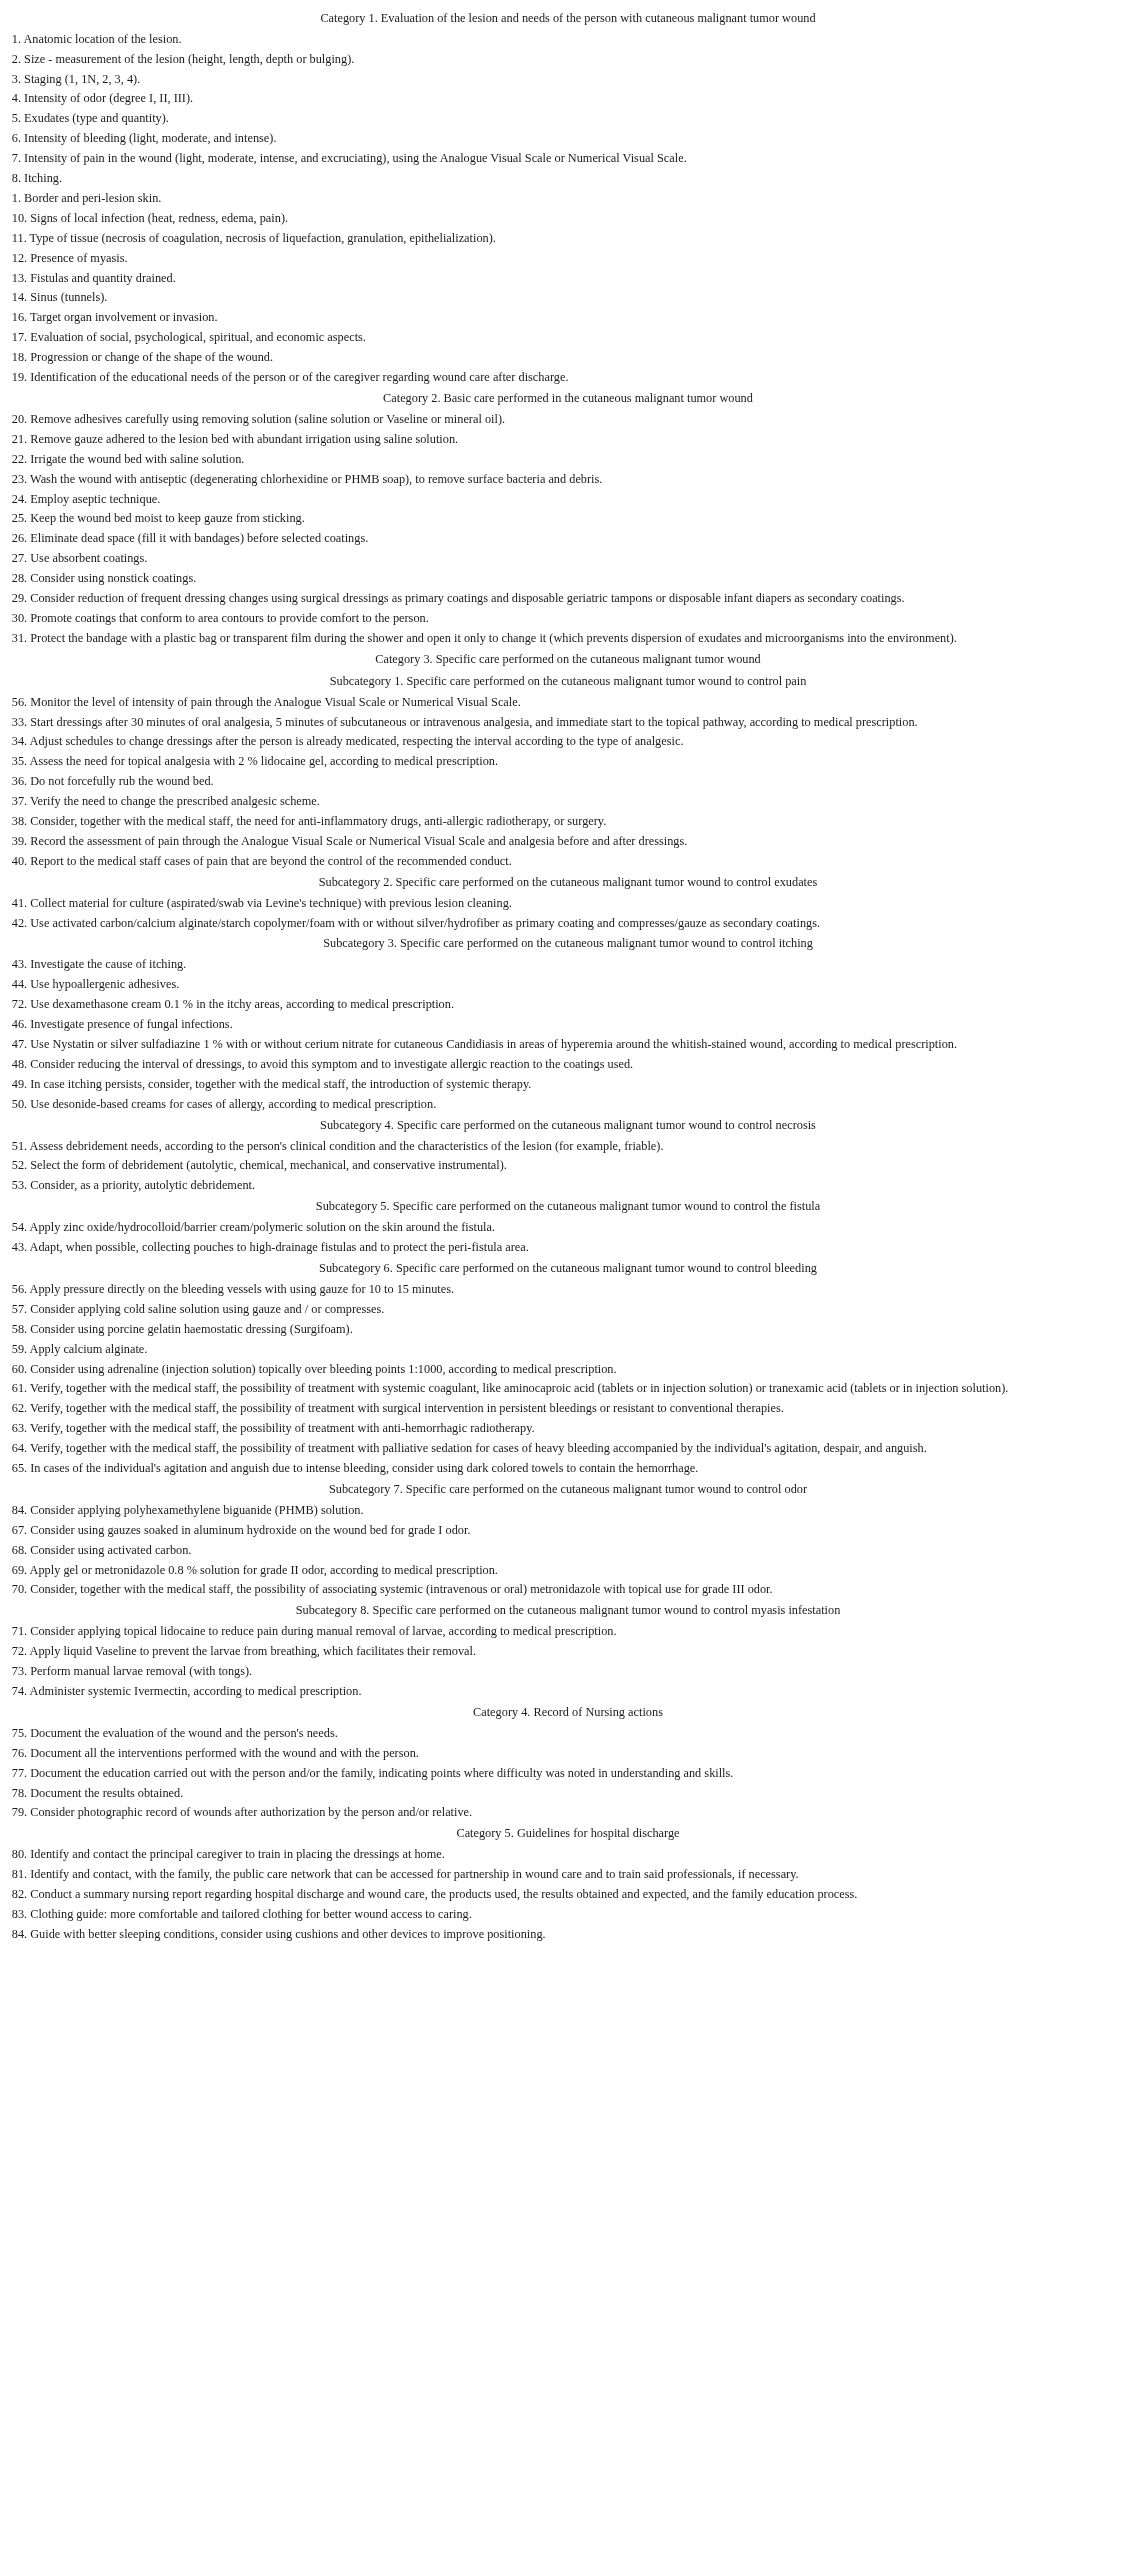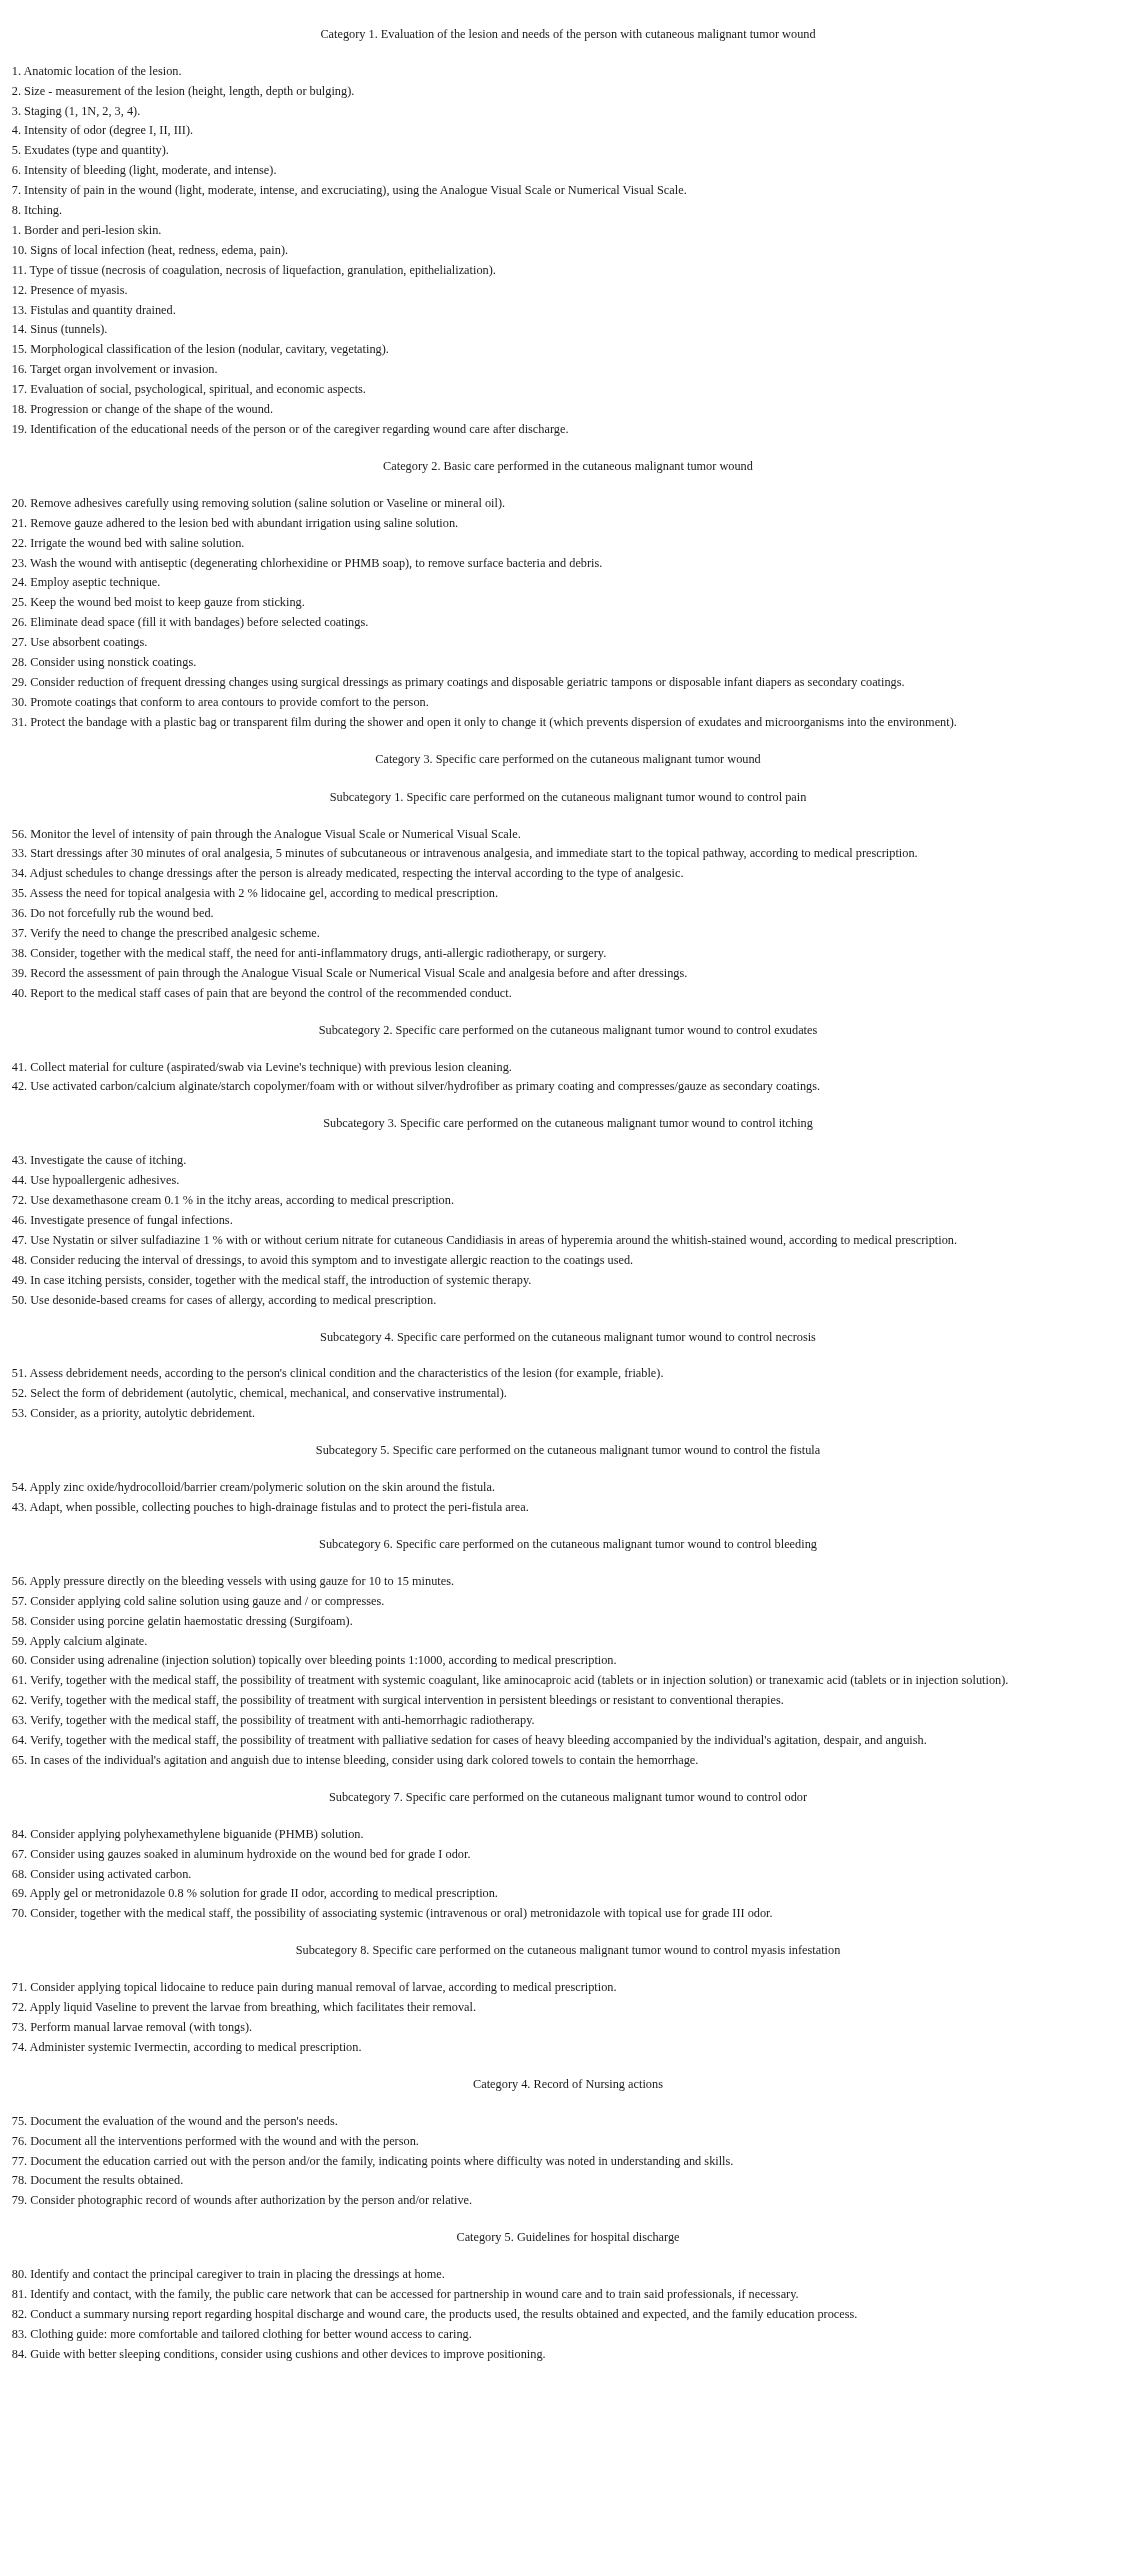--- a/index.html
+++ b/index.html
@@ -16,21 +16,21 @@
   .page {
     width: 1136px;
     box-sizing: border-box;
     padding: 7.8px 9.8px 13.7px 9.8px;
   }
   .heading {
     text-align: center;
     font-size: 12.3px;
     line-height: 1.62;
     font-weight: normal;
-    margin: 16px;
+    margin: 0;
     padding: 1px 0 1px 0;
   }
   .item {
     font-size: 12.3px;
     line-height: 1.62;
     margin: 0;
     padding: 0 0 0 2px;
     white-space: normal;
   }
 </style>
@@ -46,21 +46,20 @@
     <div class="item">5. Exudates (type and quantity).</div>
     <div class="item">6. Intensity of bleeding (light, moderate, and intense).</div>
     <div class="item">7. Intensity of pain in the wound (light, moderate, intense, and excruciating), using the Analogue Visual Scale or Numerical Visual Scale.</div>
     <div class="item">8. Itching.</div>
     <div class="item">1. Border and peri-lesion skin.</div>
     <div class="item">10. Signs of local infection (heat, redness, edema, pain).</div>
     <div class="item">11. Type of tissue (necrosis of coagulation, necrosis of liquefaction, granulation, epithelialization).</div>
     <div class="item">12. Presence of myasis.</div>
     <div class="item">13. Fistulas and quantity drained.</div>
     <div class="item">14. Sinus (tunnels).</div>
-    <div class="item">15. Morphological classification of the lesion (nodular, cavitary, vegetating).</div>
     <div class="item">16. Target organ involvement or invasion.</div>
     <div class="item">17. Evaluation of social, psychological, spiritual, and economic aspects.</div>
     <div class="item">18. Progression or change of the shape of the wound.</div>
     <div class="item">19. Identification of the educational needs of the person or of the caregiver regarding wound care after discharge.</div>
     <div class="heading">Category 2. Basic care performed in the cutaneous malignant tumor wound</div>
     <div class="item">20. Remove adhesives carefully using removing solution (saline solution or Vaseline or mineral oil).</div>
     <div class="item">21. Remove gauze adhered to the lesion bed with abundant irrigation using saline solution.</div>
     <div class="item">22. Irrigate the wound bed with saline solution.</div>
     <div class="item">23. Wash the wound with antiseptic (degenerating chlorhexidine or PHMB soap), to remove surface bacteria and debris.</div>
     <div class="item">24. Employ aseptic technique.</div>

